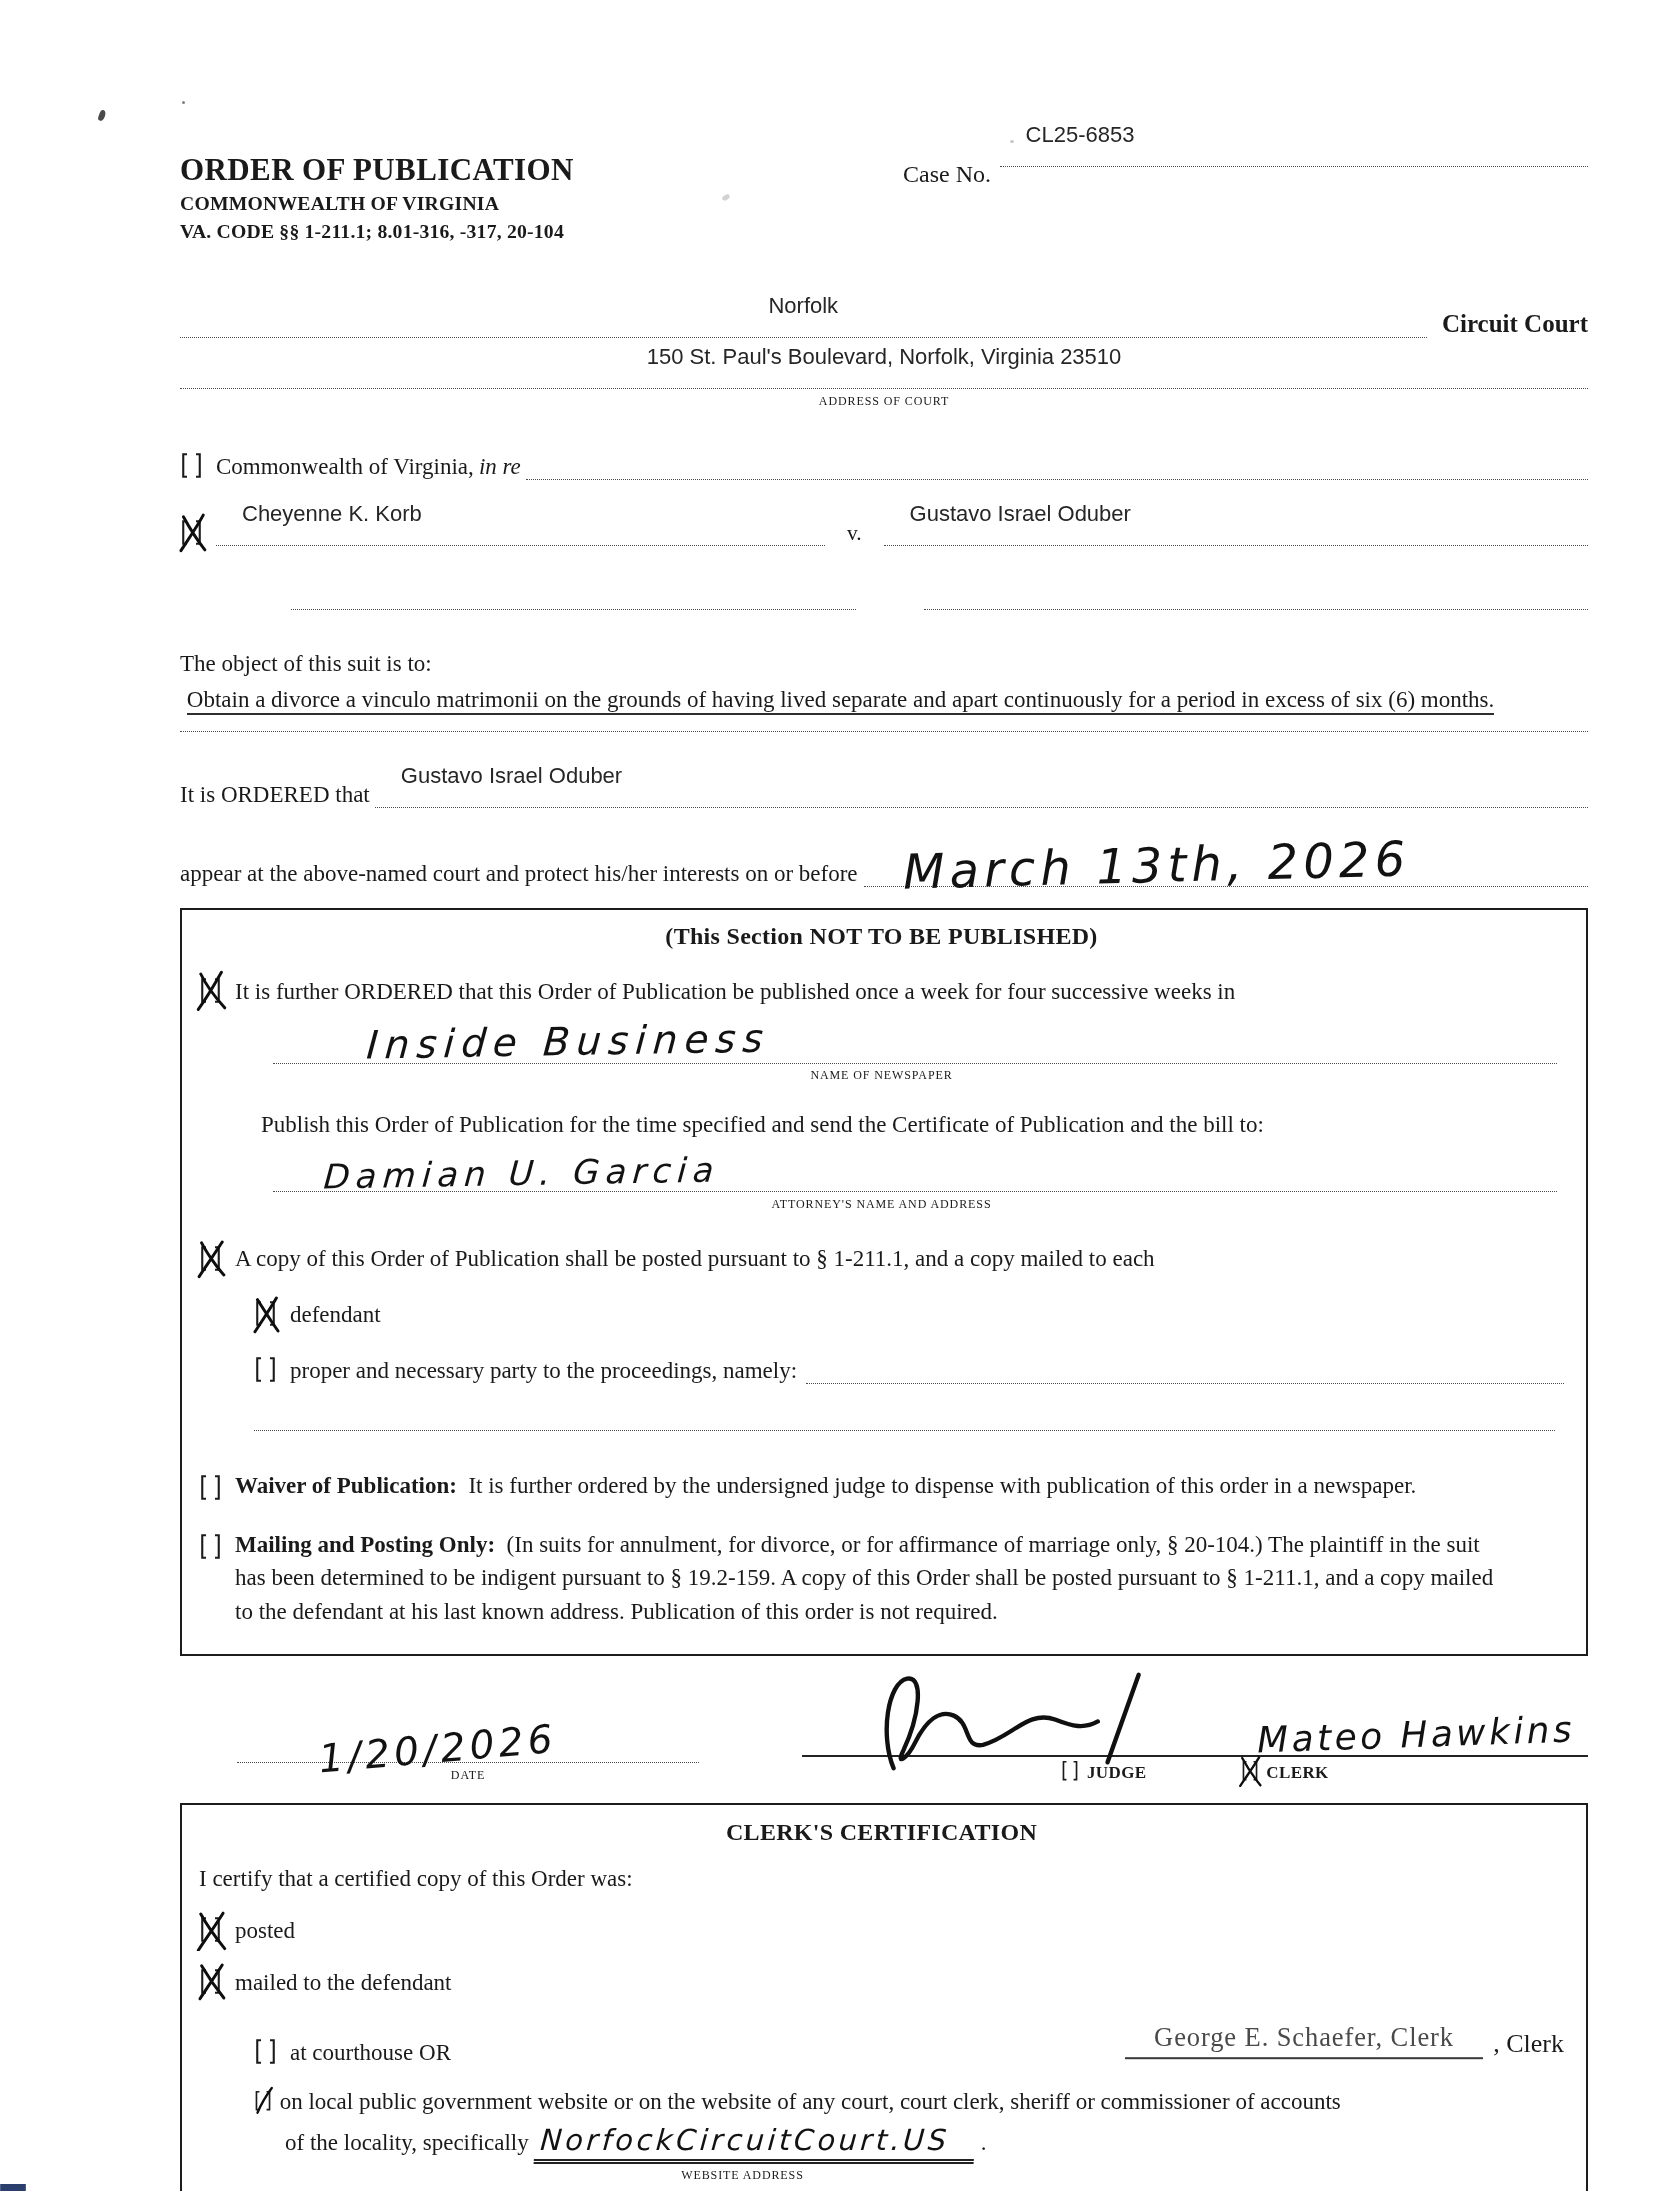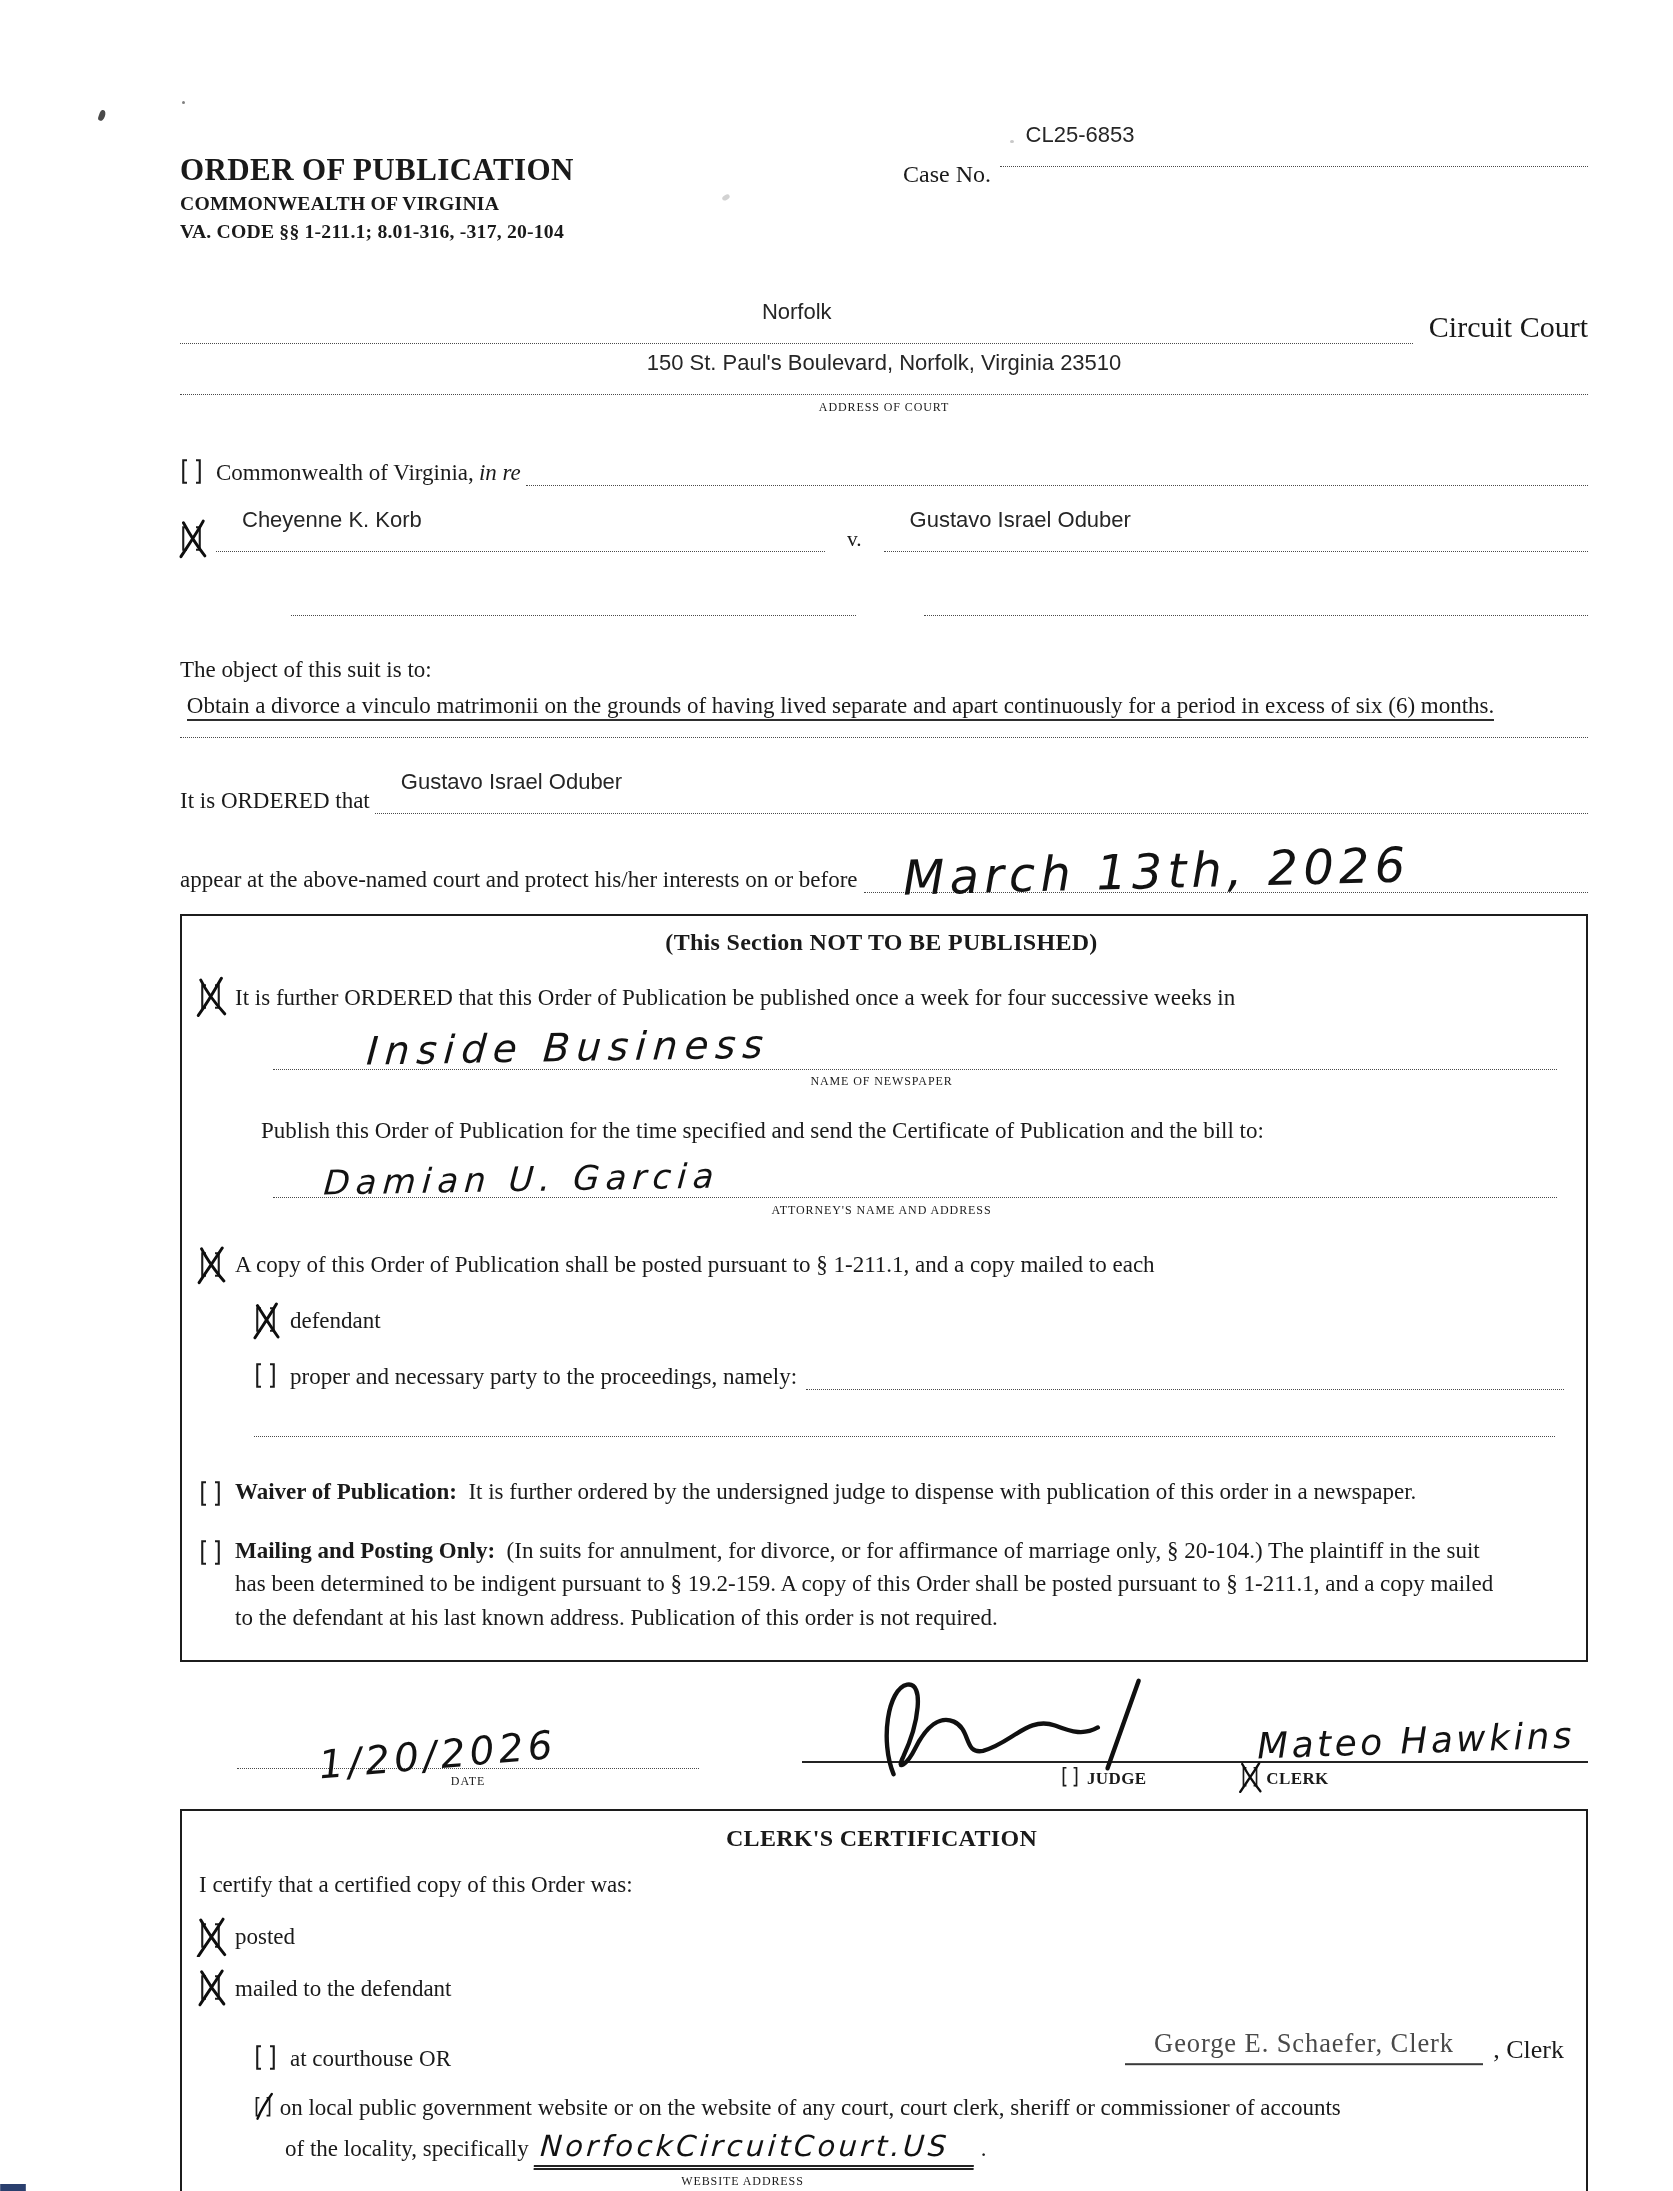--- a/index.html
+++ b/index.html
@@ -34,21 +34,21 @@
 
   
   .header-row { display:flex; }
   .main-title { font-size:31px; font-weight:700; letter-spacing:0.4px; }
   .sub { font-size:19.7px; margin-top:4.3px; letter-spacing:0.2px; font-weight:600; }
   .caseno-block { display:flex; align-items:flex-start; width:685px; margin-left:auto; margin-top:8.6px; height:50px; }
   .caseno-label { font-size:24px; white-space:nowrap; padding-right:8.6px; }
 
   
   .court-row { margin-top:67px; }
-  .court-label { font-size:30px; font-weight:400; padding-left:15.4px; white-space:nowrap; }
+  .court-label { font-size:25px; font-weight:700; padding-left:15.4px; white-space:nowrap; }
   .addr-row { margin-top:45px; }
   .cw-row { margin-top:43px; }
   .cw-label { white-space:nowrap; padding-right:5.1px; }
   .italic { font-style:italic; }
   .parties-row { margin-top:39px; }
   .vs { font-size:21.4px; margin:0 22px; white-space:nowrap; }
   .blank-row { margin-top:57px; }
   .blank-row .left { flex:0 0 565px; margin-left:111px; }
   .blank-row .gap { width:68px; }
 

